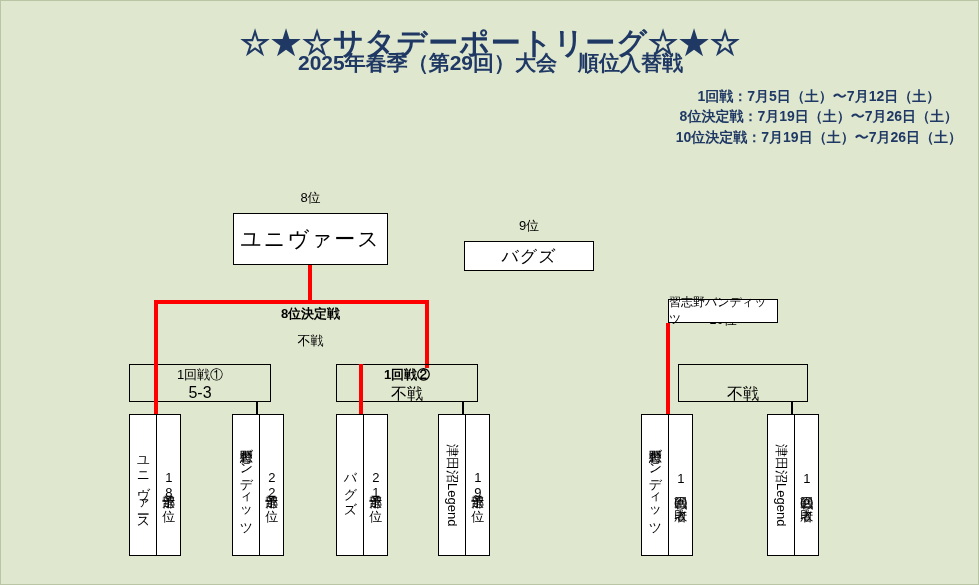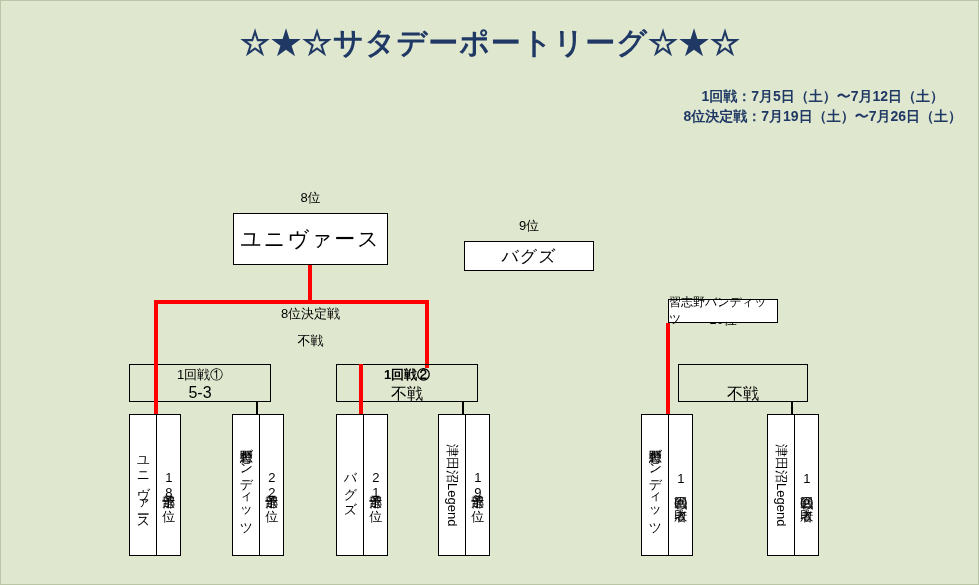--- a/index.html
+++ b/index.html
@@ -155,34 +155,36 @@
     position: absolute;
     background: #000000;
   }
 </style>
 </head>
 <body>
 
 <div id="root">
 
   <div class="title">☆★☆サタデーポートリーグ☆★☆</div>
+  <div class="subtitle">2025年春季（第29回）大会　順位入替戦</div>
   <div class="dates">
     <div>1回戦：7月5日（土）〜7月12日（土）</div>
     <div>8位決定戦：7月19日（土）〜7月26日（土）</div>
+    <div>10位決定戦：7月19日（土）〜7月26日（土）</div>
   </div>
 
   <div class="rank-label" style="top:188px; left:232px; width:155px;">8位</div>
   <div class="box winner-box" style="top:212px; left:232px; width:155px; height:52px;">ユニヴァース</div>
 
   <div class="line-red" style="top:264px; left:307px; width:4px; height:38px;"></div>
   <div class="line-red" style="top:299px; left:153px; width:275px; height:4px;"></div>
   <div class="line-red" style="top:299px; left:153px; width:4px; height:68px;"></div>
   <div class="line-red" style="top:299px; left:424px; width:4px; height:68px;"></div>
 
-  <div class="note" style="top:304px; left:232px; width:155px;">8位決定戦</div>
+  <div class="note" style="top:304px; left:232px; width:155px;font-weight:bold;">8位決定戦</div>
   <div class="note" style="top:331px; left:232px; width:155px;">不戦</div>
 
   <div class="frame" style="top:363px; left:128px; width:142px; height:38px;"></div>
   <div class="note" style="top:365px; left:128px; width:142px;">1回戦①</div>
   <div class="small-note" style="top:383px; left:128px; width:142px;">5-3</div>
   <div class="line-red" style="top:363px; left:153px; width:4px; height:52px;"></div>
   <div class="line-black" style="top:401px; left:255px; width:2px; height:14px;"></div>
 
   <div class="team-box" style="top:413px; left:128px; width:52px; height:142px;">
     <div class="cell seed">1部予選8位</div>

